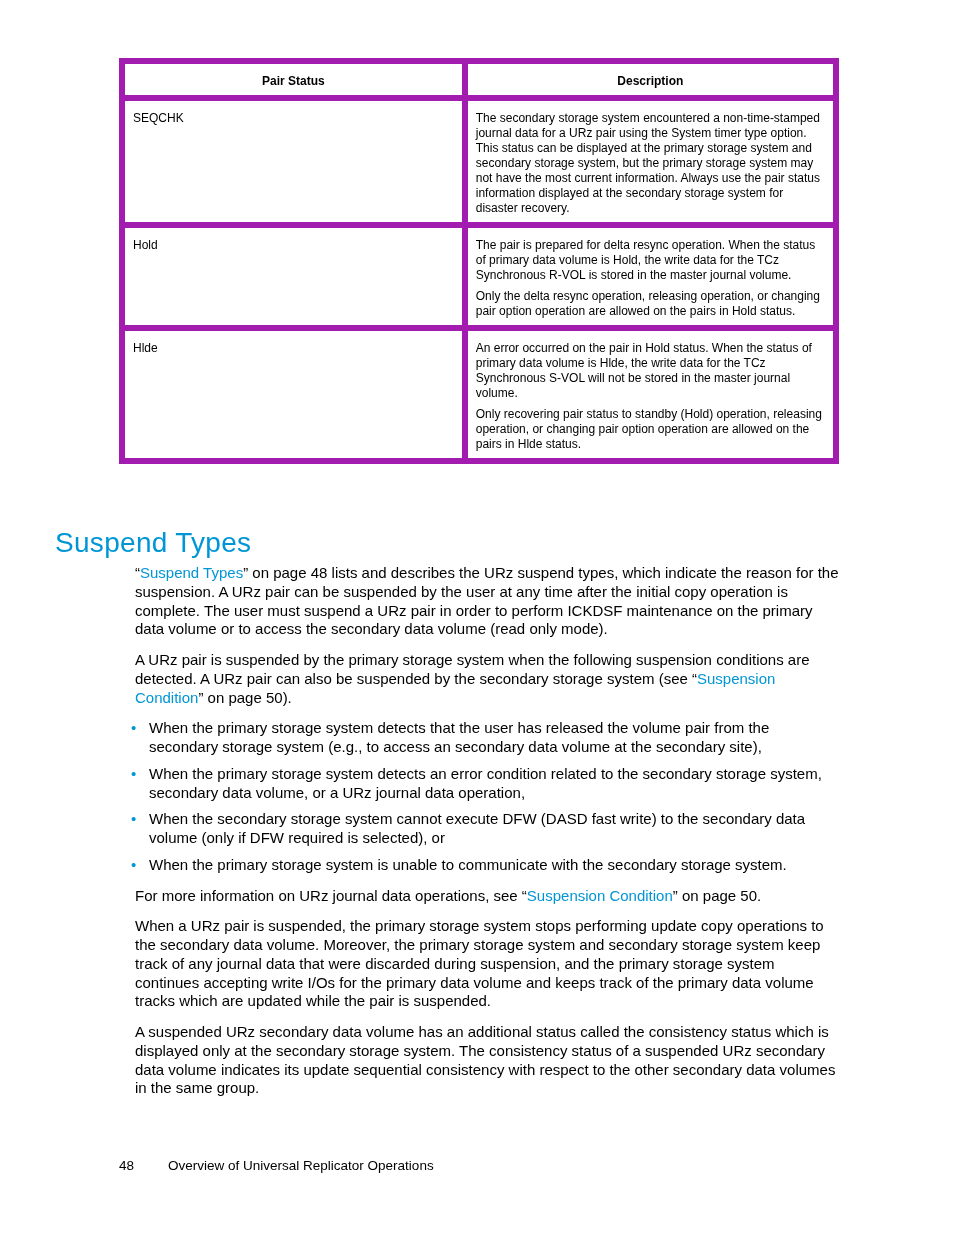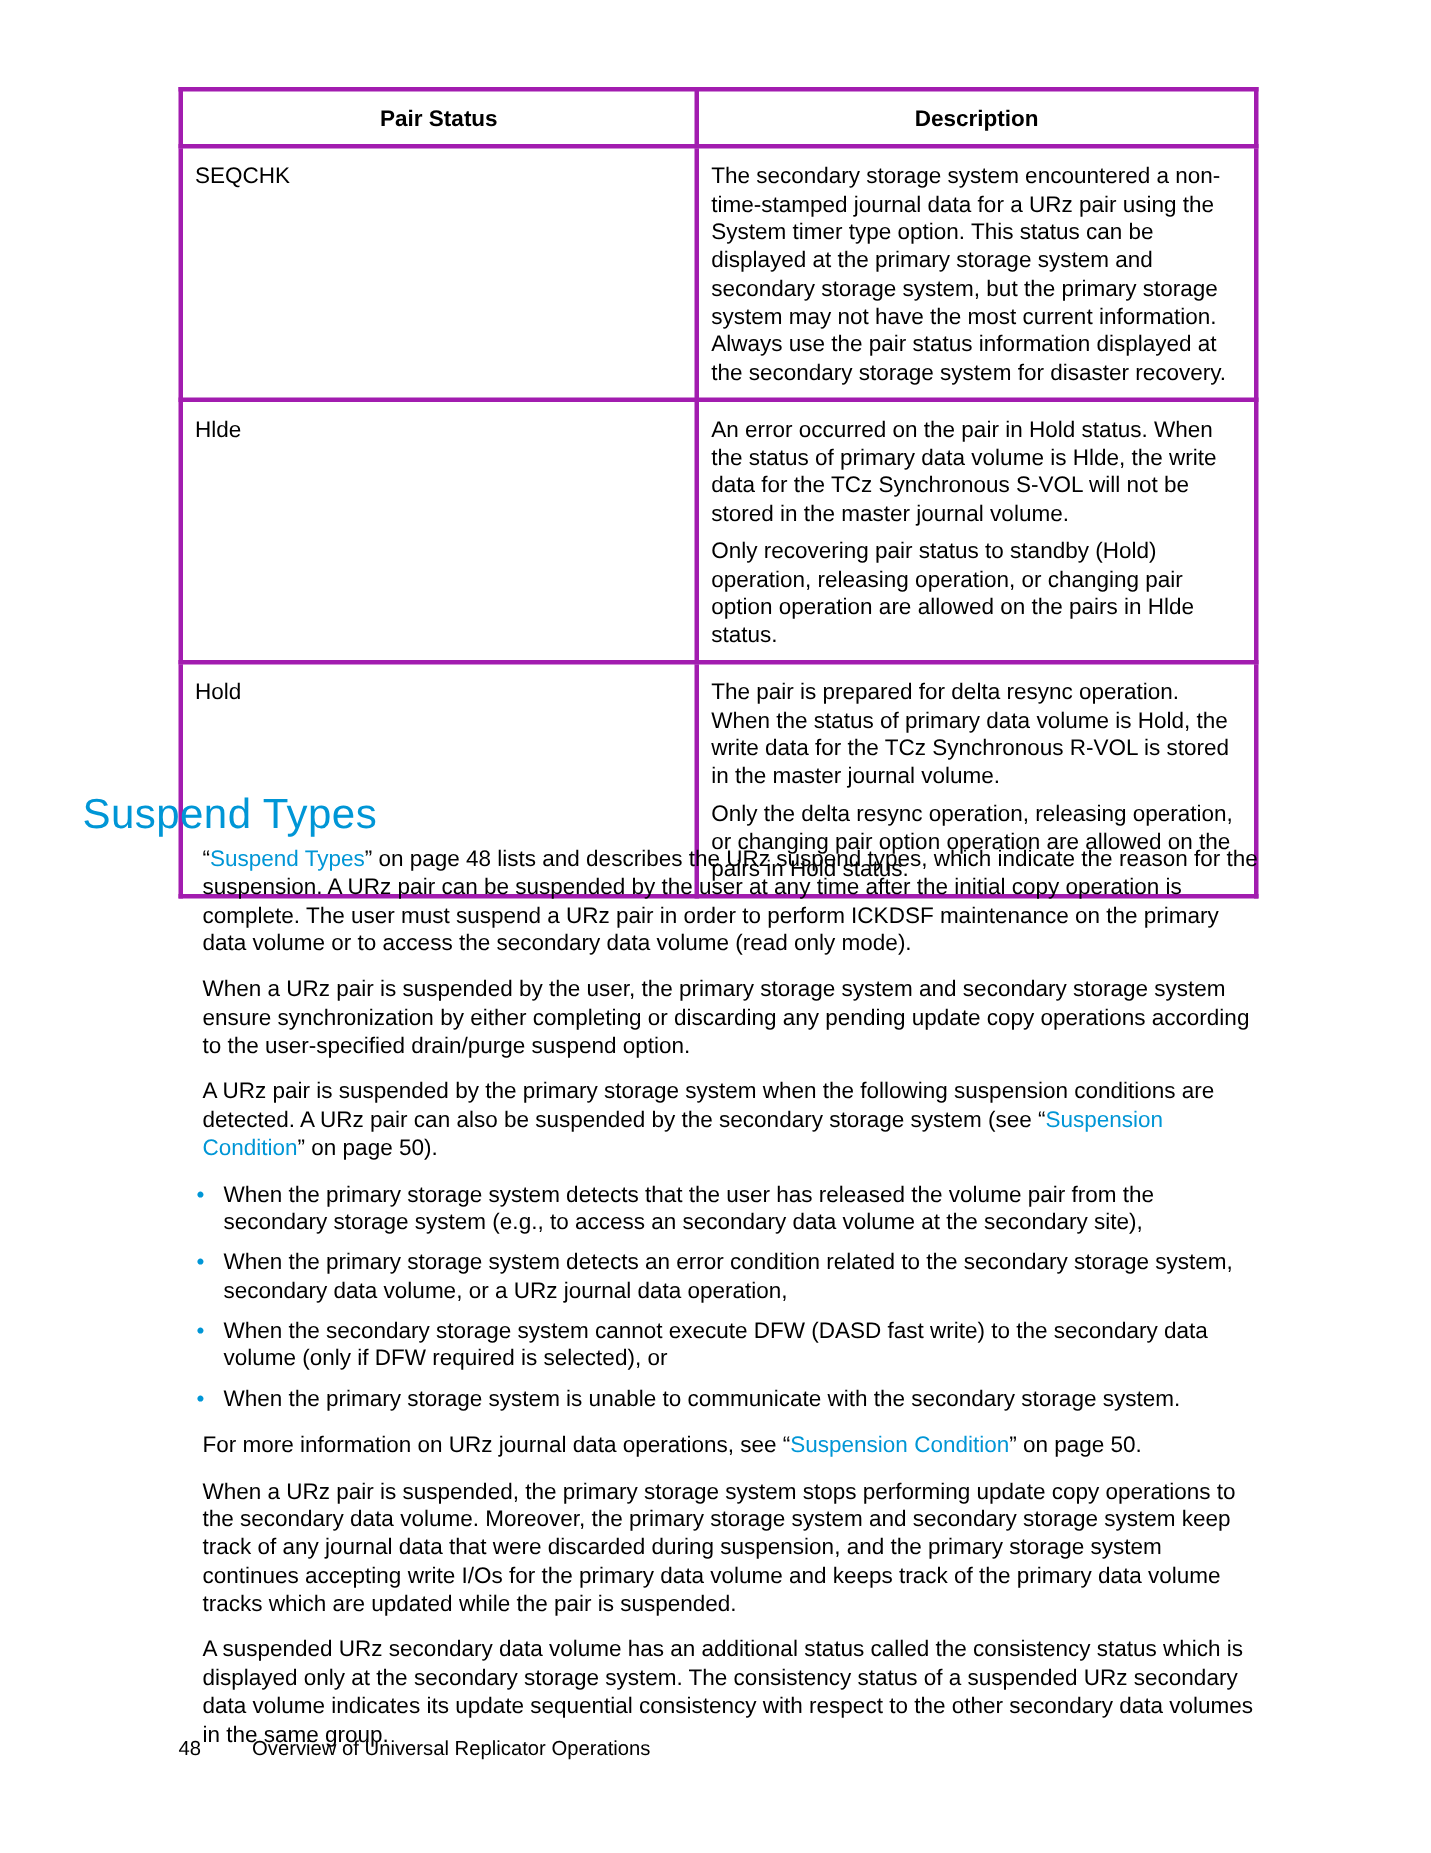--- a/index.html
+++ b/index.html
@@ -25,24 +25,24 @@
     left: 119px;
     top: 58px;
     width: 720px;
   }
   table.pair {
     border-collapse: collapse;
     width: 100%;
     table-layout: fixed;
   }
   table.pair th, table.pair td {
-    border: 3px solid #a21caf;
+    border: 6px solid #a21caf;
     padding: 10px 8px 6px 8px;
     vertical-align: top;
-    font-size: 15px;
+    font-size: 12px;
     line-height: 1.25;
   }
   table.pair th {
     font-weight: 700;
     text-align: center;
   }
   table.pair col.c1 { width: 48%; }
   table.pair col.c2 { width: 52%; }
   .cellpara { margin: 0 0 6px 0; }
   .cellpara:last-child { margin-bottom: 0; }
@@ -112,44 +112,43 @@
         </tr>
       </thead>
       <tbody id="tbody">
           <tr>
             <td>SEQCHK</td>
             <td>
               <div class="cellpara">The secondary storage system encountered a non-time-stamped journal data for a URz pair using the <span class="bold">System</span> timer type option. This status can be displayed at the primary storage system and secondary storage system, but the primary storage system may not have the most current information. Always use the pair status information displayed at the secondary storage system for disaster recovery.</div>
             </td>
           </tr>
           <tr>
+            <td>Hold</td>
+            <td>
+              <div class="cellpara">The pair is prepared for delta resync operation. When the status of primary data volume is Hold, the write data for the TCz Synchronous R-VOL is stored in the master journal volume.</div>
+              <div class="cellpara">Only the delta resync operation, releasing operation, or changing pair option operation are allowed on the pairs in Hold status.</div>
+            </td>
+          </tr>
+          <tr>
             <td>Hlde</td>
             <td>
               <div class="cellpara">An error occurred on the pair in Hold status. When the status of primary data volume is Hlde, the write data for the TCz Synchronous S-VOL will not be stored in the master journal volume.</div>
               <div class="cellpara">Only recovering pair status to standby (Hold) operation, releasing operation, or changing pair option operation are allowed on the pairs in Hlde status.</div>
-            </td>
-          </tr>
-          <tr>
-            <td>Hold</td>
-            <td>
-              <div class="cellpara">The pair is prepared for delta resync operation. When the status of primary data volume is Hold, the write data for the TCz Synchronous R-VOL is stored in the master journal volume.</div>
-              <div class="cellpara">Only the delta resync operation, releasing operation, or changing pair option operation are allowed on the pairs in Hold status.</div>
             </td>
           </tr>
         </tbody>
     </table>
   </div>
 
   <h2 class="section" style="top:525px;">Suspend Types</h2>
 
   <div class="body" style="top:564px;">
     <p>
       <span>“</span><a class="link">Suspend Types</a><span>” on page 48 lists and describes the URz suspend types, which indicate the reason for the suspension. A URz pair can be suspended by the user at any time after the initial copy operation is complete. The user must suspend a URz pair in order to perform ICKDSF maintenance on the primary data volume or to access the secondary data volume (read only mode).</span>
     </p>
-    <p>When a URz pair is suspended by the user, the primary storage system and secondary storage system ensure synchronization by either completing or discarding any pending update copy operations according to the user-specified drain/purge suspend option.</p>
     <p>
       <span>A URz pair is suspended by the primary storage system when the following suspension conditions are detected. A URz pair can also be suspended by the secondary storage system (see “</span><a class="link">Suspension Condition</a><span>” on page 50).</span>
     </p>
     <ul class="bullets" id="bullets">
         <li>When the primary storage system detects that the user has released the volume pair from the secondary storage system (e.g., to access an secondary data volume at the secondary site),</li>
         <li>When the primary storage system detects an error condition related to the secondary storage system, secondary data volume, or a URz journal data operation,</li>
         <li>When the secondary storage system cannot execute DFW (DASD fast write) to the secondary data volume (only if DFW required is selected), or</li>
         <li>When the primary storage system is unable to communicate with the secondary storage system.</li>
       </ul>
     <p>

